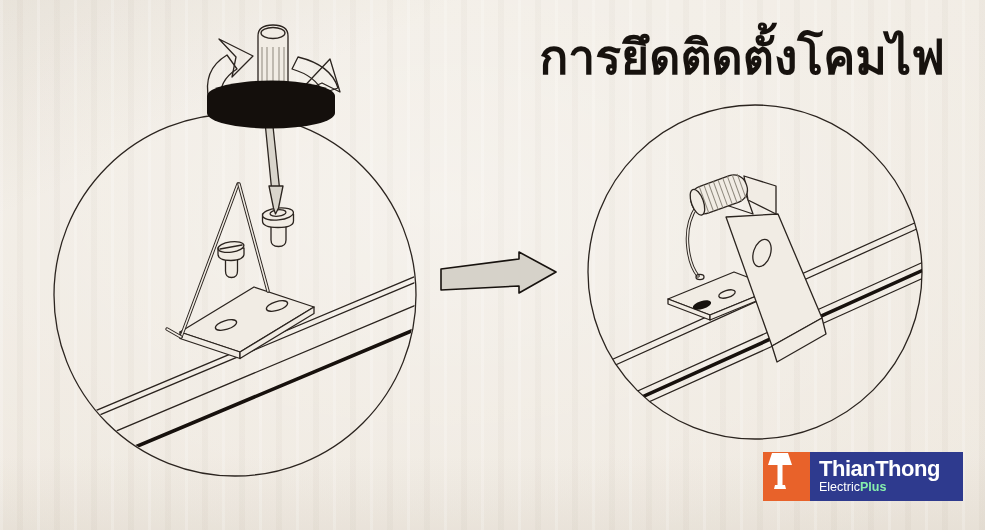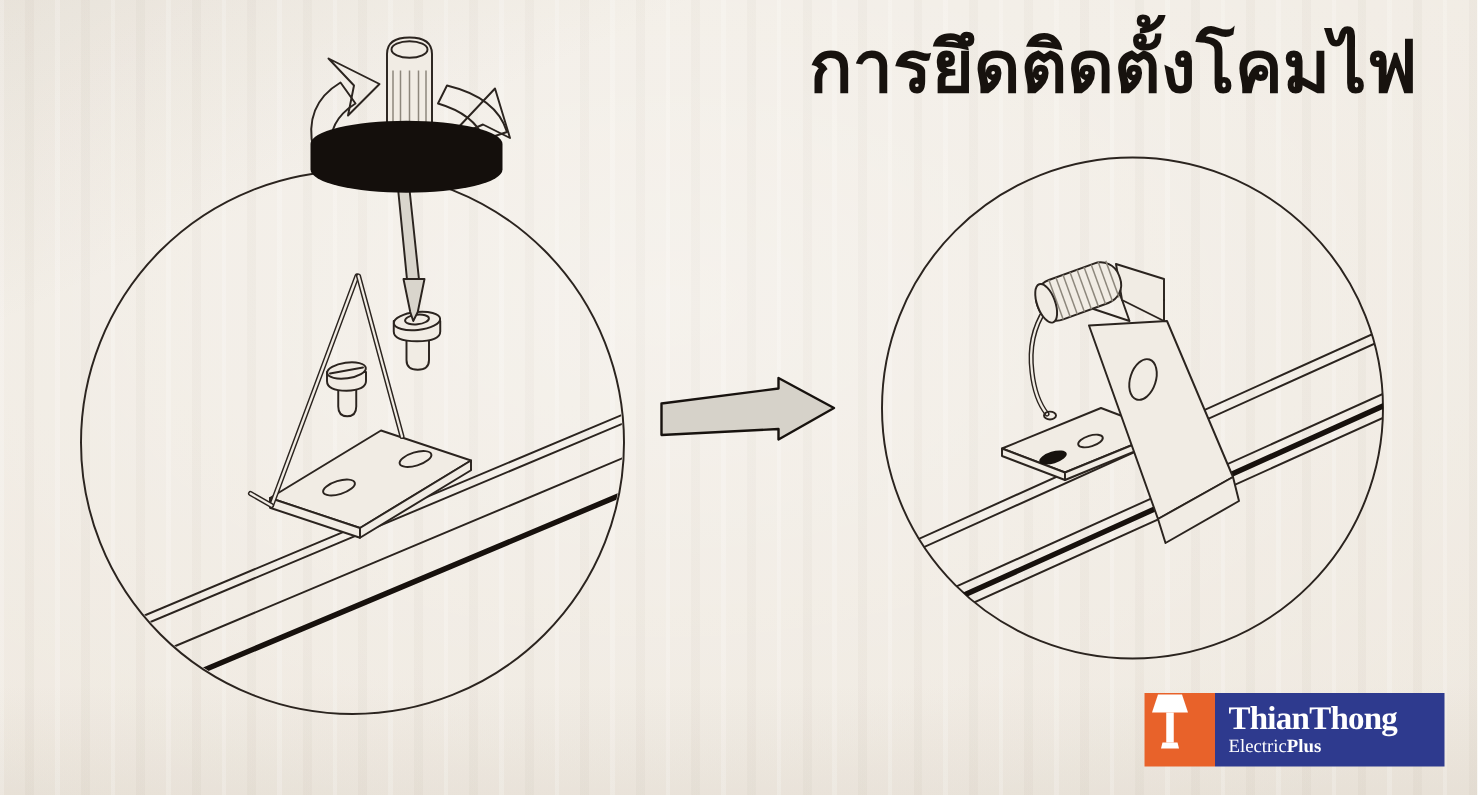--- a/index.html
+++ b/index.html
@@ -21,31 +21,31 @@
   }
   svg{position:absolute;left:0;top:0;}
   .ln{stroke:#2b241f;stroke-width:1.3;fill:none;stroke-linecap:round;stroke-linejoin:round;}
   .lnthick{stroke:#17110d;stroke-width:3.6;fill:none;stroke-linecap:round;}
   .paper{fill:#f1ece4;}
   .gray{fill:#d9d5cc;}
   .wireout{stroke:#2b241f;stroke-width:3.4;fill:none;stroke-linecap:round;stroke-linejoin:round;}
   .wirein{stroke:#f1ece4;stroke-width:1.5;fill:none;stroke-linecap:round;stroke-linejoin:round;}
   .rib{stroke:#8d877c;stroke-width:1;fill:none;}
   .page-title{
-    position:absolute;top:16px;right:40px;
+    position:absolute;top:28px;right:40px;
     font-size:48px;font-weight:800;color:#17120e;
     letter-spacing:0px;line-height:1.25;white-space:nowrap;
   }
-  .logo{position:absolute;left:763px;top:462px;display:flex;height:62px;font-family:Liberation Serif, serif;}
+  .logo{position:absolute;left:763px;top:452px;display:flex;height:62px;}
   .logo-orange{width:47px;height:49px;background:#e8622a;display:flex;align-items:center;justify-content:center;}
   .logo-navy{width:153px;height:49px;background:#2e3a8e;color:#ffffff;padding-left:9px;box-sizing:border-box;display:flex;flex-direction:column;justify-content:center;}
   .brand{font-size:22px;font-weight:800;line-height:1.0;letter-spacing:-0.5px;}
   .sub{font-size:12.5px;line-height:1.1;margin-top:1px;}
   .sub-light{color:#ffffff;font-weight:400;}
-  .sub-accent{color:#ffffff;font-weight:800;}
+  .sub-accent{color:#86efac;font-weight:800;}
 </style>
 </head>
 <body>
 
 <div class="canvas">
 
   <svg width="985" height="530" viewBox="0 0 985 530">
     <defs>
       <clipPath id="clipL">
           <circle cx="235" cy="295" r="180"></circle>

